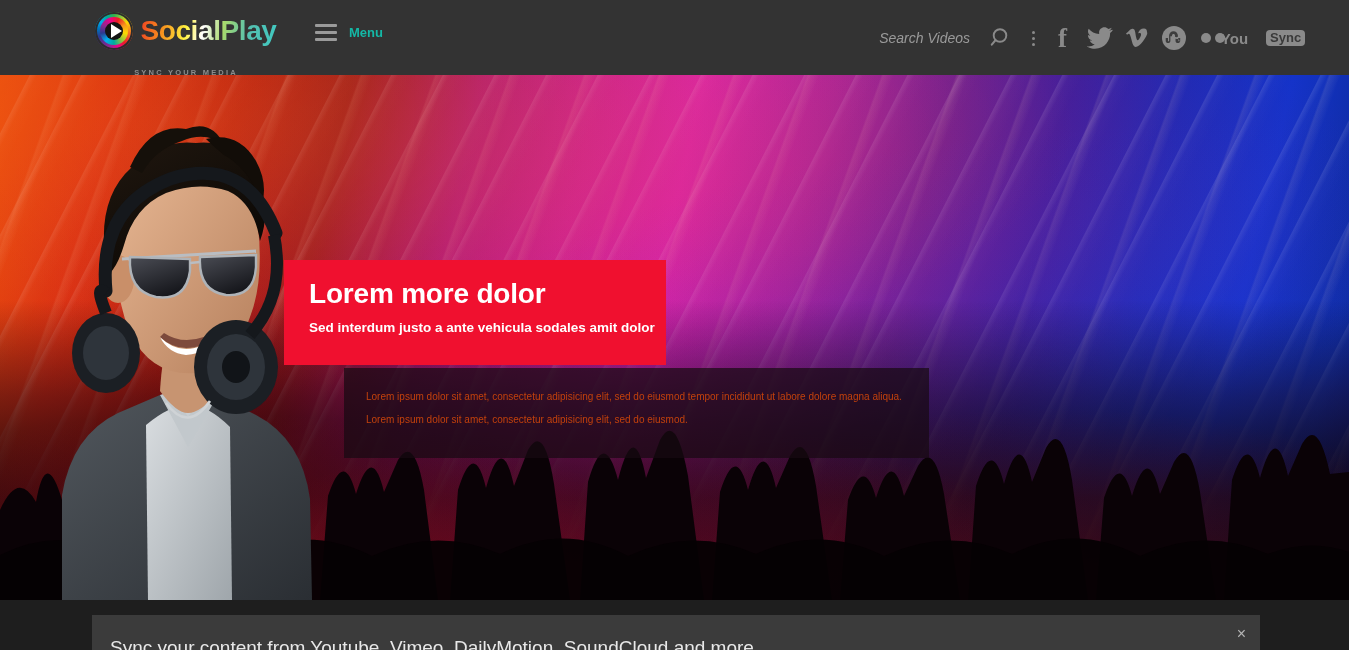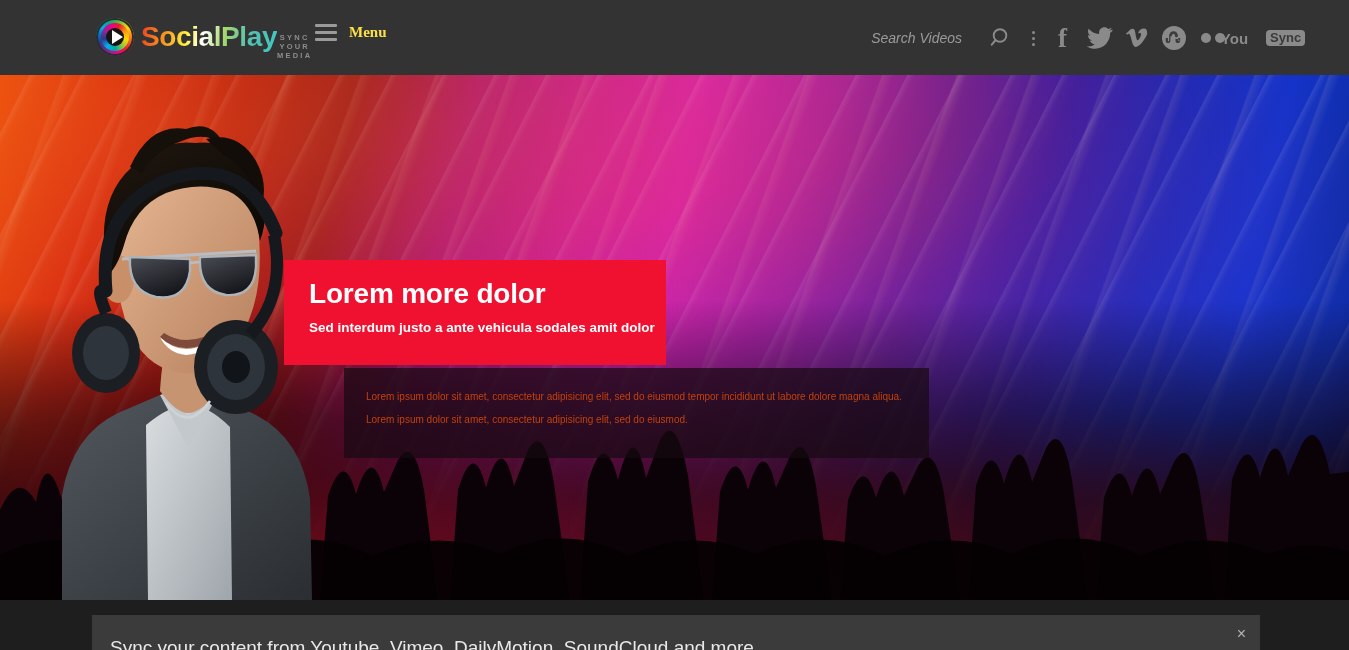--- a/index.html
+++ b/index.html
@@ -4,21 +4,21 @@
 <style>
   * { margin:0; padding:0; box-sizing:border-box; }
   html,body{ width:1349px; height:650px; overflow:hidden; background:#1e1e1e;
     font-family:"Liberation Sans", sans-serif; }
 
   
   #header{ position:absolute; left:0; top:0; width:1349px; height:75px;
     background:#333333; display:flex; align-items:center; }
 
   #logo-block{ position:absolute; left:96px; top:12px; width:180px; height:50px;
-    display:flex; align-items:center; }
+    display:flex; flex-direction:column; align-items:center; }
   #logo-row{ display:flex; align-items:center; gap:7px; }
   #logo-mark{ width:38px; height:38px; border-radius:50%; position:relative;
     background:conic-gradient(from 0deg,
       #2fb24a,#8ec63f,#ffd800,#f7941e,#f1592a,#ed1c24,#ec008c,
       #92278f,#662d91,#2b3990,#0072bc,#00aeef,#00a99d,#2fb24a);
     box-shadow:0 0 0 2px #2c2c2c inset; }
   #logo-mark::before{ content:""; position:absolute; inset:5px; border-radius:50%;
     background:conic-gradient(from 20deg,
       #ed1c24,#f7941e,#ffd800,#8ec63f,#00a99d,#00aeef,#2b3990,#92278f,#ec008c,#ed1c24); }
   #logo-mark::after{ content:""; position:absolute; inset:10px; border-radius:50%;
@@ -30,25 +30,25 @@
     background:linear-gradient(100deg,#ef3e23 0%,#f7941e 18%,#fff23f 34%,
       #ffffff 46%,#a8d96b 60%,#55c0b0 78%,#3fc9c2 100%);
     -webkit-background-clip:text; background-clip:text; color:transparent; }
   #logo-tag{ font-size:7.5px; letter-spacing:2.2px; color:#8d8d8d; margin-top:18px;
     font-weight:bold;text-align:center; }
 
   #menu-block{ position:absolute; left:315px; top:24px; display:flex;
     align-items:center; gap:12px; cursor:pointer; }
   #burger{ display:flex; flex-direction:column; gap:4px; width:22px; }
   #burger i{ display:block; height:3px; background:#9a9a9a; border-radius:1px; }
-  #menu-label{ font-size:15px; font-weight:bold; color:#fde047;font-family:Liberation Serif, serif; }
+  #menu-label{ font-size:13px; font-weight:bold; color:#14b8a6; }
 
   #header-right{ position:absolute; right:55px; top:22px; display:flex;
     align-items:center; gap:0px; height:32px; }
-  #search-label{ font-style:italic; font-size:14px; color:#9a9a9a; margin-right:22px; }
+  #search-label{ font-style:italic; font-size:14px; color:#9a9a9a; margin-right:14px; }
   .hicon{ display:flex; align-items:center; justify-content:center; height:32px;
     cursor:pointer; color:#8a8a8a; }
   .hicon svg{ display:block; fill:#8a8a8a; }
   #ic-search{ width:36px; }
   #ic-dots{ width:26px; flex-direction:column; gap:3px; }
   #ic-dots i{ width:3px; height:3px; border-radius:50%; background:#8a8a8a; display:block; }
   #ic-fb{ width:33px; font-size:27px; font-weight:bold; font-family:"Liberation Serif",serif;
     color:#8a8a8a; line-height:1; }
   #ic-tw{ width:41px; } #ic-vm{ width:34px; } #ic-su{ width:40px; }
   #ic-fl{ width:38px; gap:4px; }

